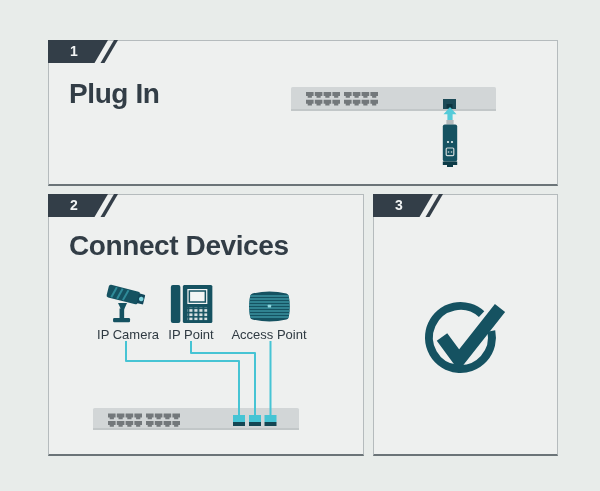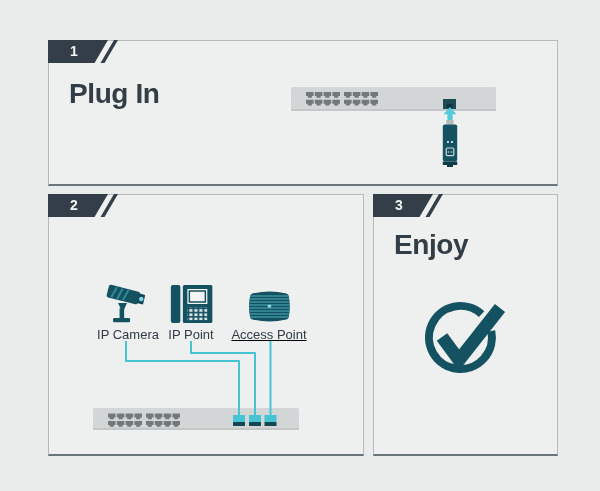--- a/index.html
+++ b/index.html
@@ -44,21 +44,21 @@
   .device{
     position:absolute;top:85px;transform:translateX(-50%);
     display:flex;flex-direction:column;align-items:center;
   }
   .dev-icon-wrap{height:44px;display:flex;align-items:flex-end;margin-bottom:4px;}
   .dev-label{
     font-size:13px;color:#2f3a42;white-space:nowrap;line-height:14px;text-align:center;
   }
   .device.cam{left:79px;}
   .device.phone{left:142px;}
-  .device.ap{left:220px;text-decoration:underline;}
+  .device.ap{left:220px;}
 
   .wiring{position:absolute;left:0;top:140px;width:316px;height:106px;}
 
   .check{position:absolute;left:42px;top:102px;width:92px;height:80px;}
 </style>
 </head>
 <body>
 
 <div class="stage">
 
@@ -115,20 +115,21 @@
   </section>
 
   <section class="panel panel2">
     <div class="badge">
       <svg width="78" height="23" viewBox="0 0 78 23">
         <path d="M0 0 H60 L46.5 23 H0 Z" fill="#333e48"></path>
         <path d="M66 0 H70 L56.5 23 H52.5 Z" fill="#333e48"></path>
       </svg>
       <span class="num">2</span>
     </div>
+    <h2 class="step-title">Connect Devices</h2>
 
     <div class="device cam">
       <div class="dev-icon-wrap">
         <svg width="50" height="42" viewBox="0 0 50 42">
           <g transform="rotate(14 24 14)">
             <rect x="4" y="7" width="32" height="13" rx="2" fill="#155261"></rect>
             <g stroke="#2f8b99" stroke-width="2">
               <path d="M12 8 L9 19"></path>
                 <path d="M18 8 L15 19"></path>
                 <path d="M24 8 L21 19"></path>
@@ -224,21 +225,20 @@
   </section>
 
   <section class="panel panel3">
     <div class="badge">
       <svg width="78" height="23" viewBox="0 0 78 23">
         <path d="M0 0 H60 L46.5 23 H0 Z" fill="#333e48"></path>
         <path d="M66 0 H70 L56.5 23 H52.5 Z" fill="#333e48"></path>
       </svg>
       <span class="num">3</span>
     </div>
-    <h2 class="step-title">Enjoy</h2>
 
     <svg class="check" viewBox="0 0 92 80">
       <path d="M75.3 34 A31.5 31.5 0 1 1 65.6 17.1" fill="none" stroke="#155261" stroke-width="8"></path>
       <path d="M26 40 L43 63 L84 11" fill="none" stroke="#155261" stroke-width="13" stroke-linejoin="miter"></path>
     </svg>
   </section>
 
 </div>
 
 </body></html>

